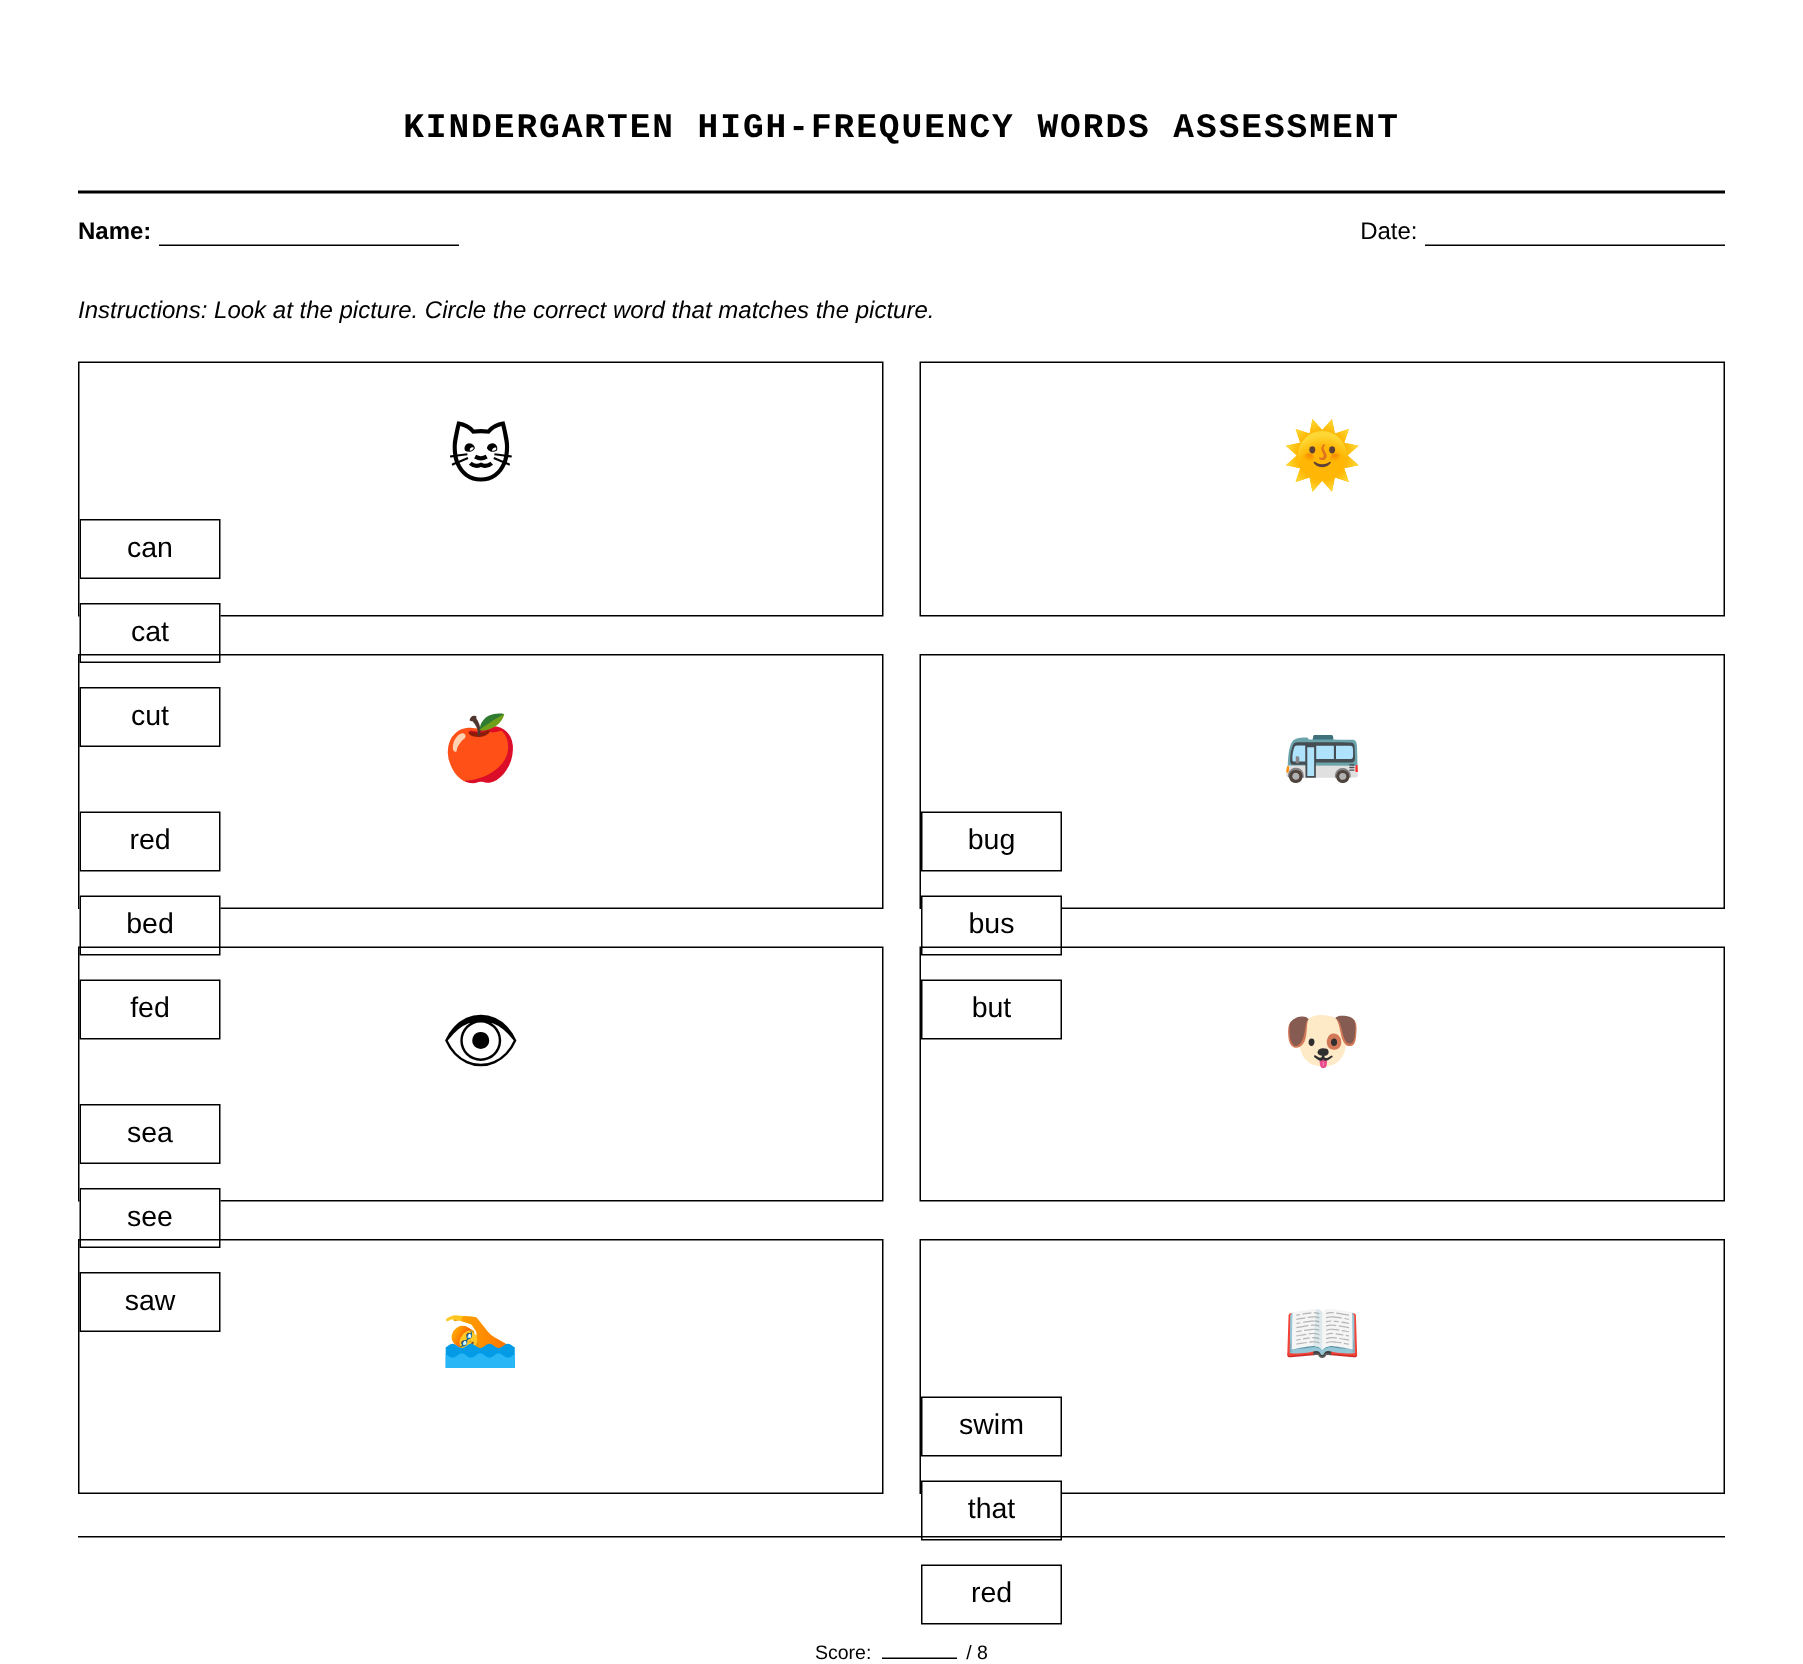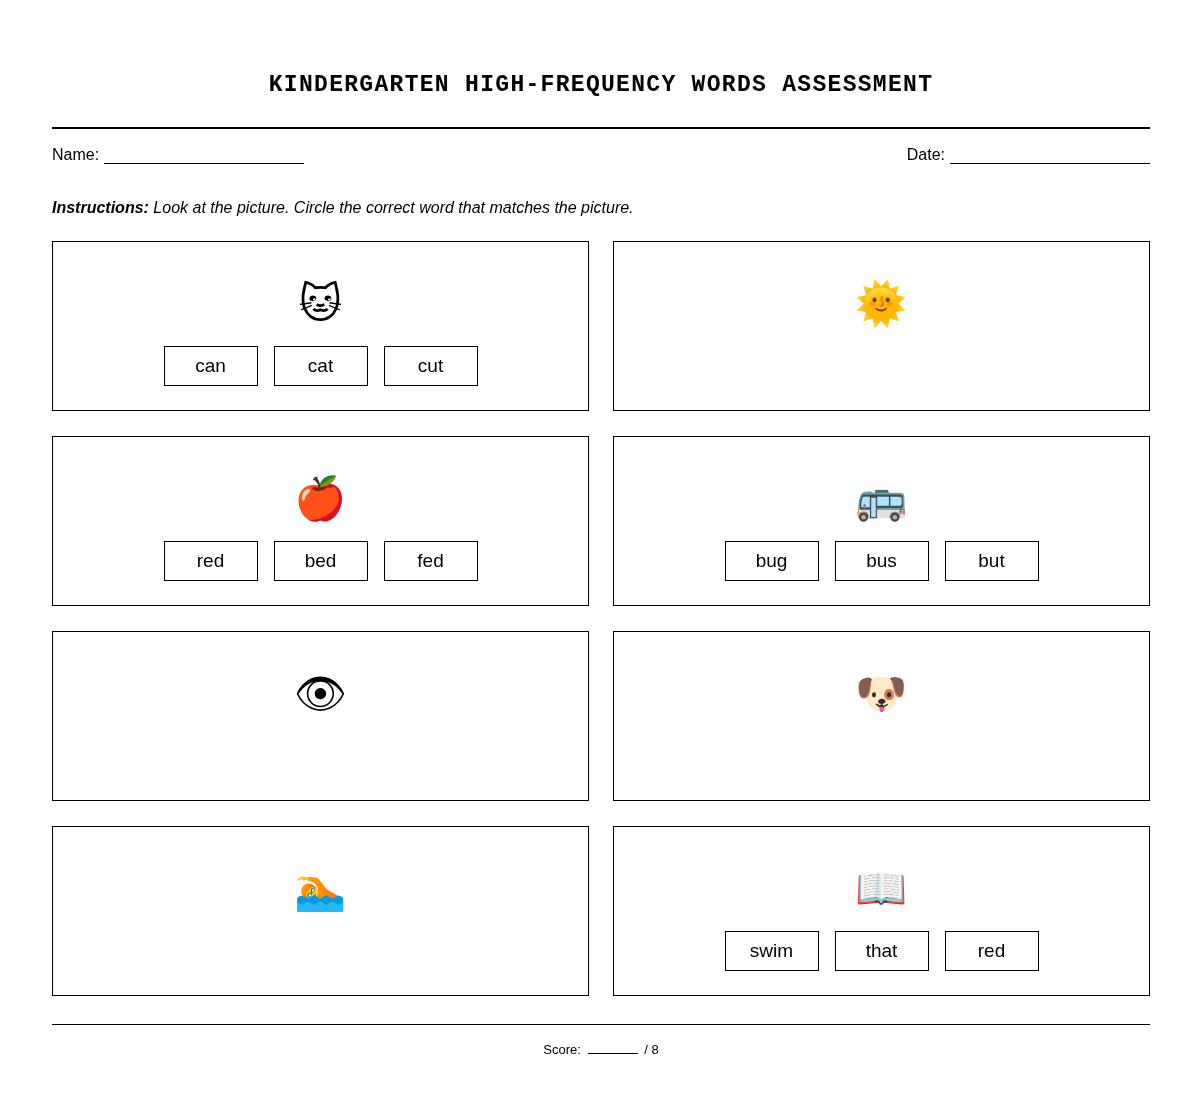--- a/index.html
+++ b/index.html
@@ -5,54 +5,54 @@
     * { box-sizing: border-box; margin: 0; padding: 0; }
     html, body { width: 1202px; height: 1109px; background: #ffffff; }
     body { font-family: "Liberation Sans", sans-serif; color: #000; position: relative; }
 
     .title {
       position: absolute; left: 0; top: 72px; width: 1202px;
       text-align: center; font-size: 23px; font-weight: bold; letter-spacing: 1.3px; font-family: Liberation Mono, monospace;
     }
     .rule-top { position: absolute; left: 52px; top: 127px; width: 1098px; height: 2px; background: #000; }
 
-    .name-row { position: absolute; left: 52px; top: 146px; font-size: 16px; display: flex; align-items: flex-end; }
+    .name-row { position: absolute; left: 52px; top: 146px; font-size: 16px; display: flex; align-items: flex-end; font-weight: bold; }
     .date-row { position: absolute; right: 52px; top: 146px; font-size: 16px; display: flex; align-items: flex-end; justify-content: space-between; }
     .blank { display: inline-block; height: 14px; border-bottom: 1px solid #000; margin-left: 5px; }
     .blank.name { width: 200px; }
     .blank.date { width: 200px; }
 
     .instructions { position: absolute; left: 52px; top: 199px; font-size: 16px; font-style: italic; }
-    .instructions b { font-weight: bold; text-align: center; }
+    .instructions b { font-weight: normal; text-align: center; }
 
     .grid {
       position: absolute; left: 52px; top: 241px; width: 1098px;
       display: grid; grid-template-columns: 537px 537px; column-gap: 24px; row-gap: 25px;
     }
     .card {
       height: 170px; border: 1px solid #000; position: relative;
     }
     .pic {
       position: absolute; top: 34px; left: 0; width: 100%; text-align: center;
       font-size: 42px; line-height: 56px; height: 56px;
       font-family: "DejaVu Sans", sans-serif;
     }
     .pic .emoji { display: inline-block; }
     .choices {
       position: absolute; top: 104px; left: 0; width: 100%;
-      display: flex; justify-content: center; gap: 16px;
+      display: flex; justify-content: center; gap: 16px; flex-direction: column;
     }
     .choice {
       width: 94px; height: 40px; border: 1px solid #000;
       display: flex; align-items: center; justify-content: center;
       font-size: 19px; background: #fff;
     }
 
     .rule-bottom { position: absolute; left: 52px; top: 1024px; width: 1098px; height: 1px; background: #000; }
-    .score { position: absolute; left: 0; top: 1042px; width: 1202px; text-align: center; font-size: 13px; }
+    .score { position: absolute; left: 0; top: 1094px; width: 1202px; text-align: center; font-size: 13px; }
     .score .blank-score { display: inline-block; width: 50px; border-bottom: 1px solid #000; height: 11px; margin: 0 3px; vertical-align: baseline; }
   </style>
 </head>
 <body>
 
 <div class="title">KINDERGARTEN HIGH-FREQUENCY WORDS ASSESSMENT</div>
 <div class="rule-top"></div>
 
 <div class="name-row">
   <span>Name:</span>
@@ -95,20 +95,25 @@
     <div class="pic"><span class="emoji">🚌</span></div>
     <div class="choices">
       <div class="choice">bug</div>
       <div class="choice">bus</div>
       <div class="choice">but</div>
     </div>
   </div>
 
   <div class="card">
     <div class="pic"><span class="emoji">👁</span></div>
+    <div class="choices">
+      <div class="choice">sea</div>
+      <div class="choice">see</div>
+      <div class="choice">saw</div>
+    </div>
   </div>
 
   <div class="card">
     <div class="pic"><span class="emoji">🐶</span></div>
   </div>
 
   <div class="card">
     <div class="pic"><span class="emoji">🏊</span></div>
   </div>
 

